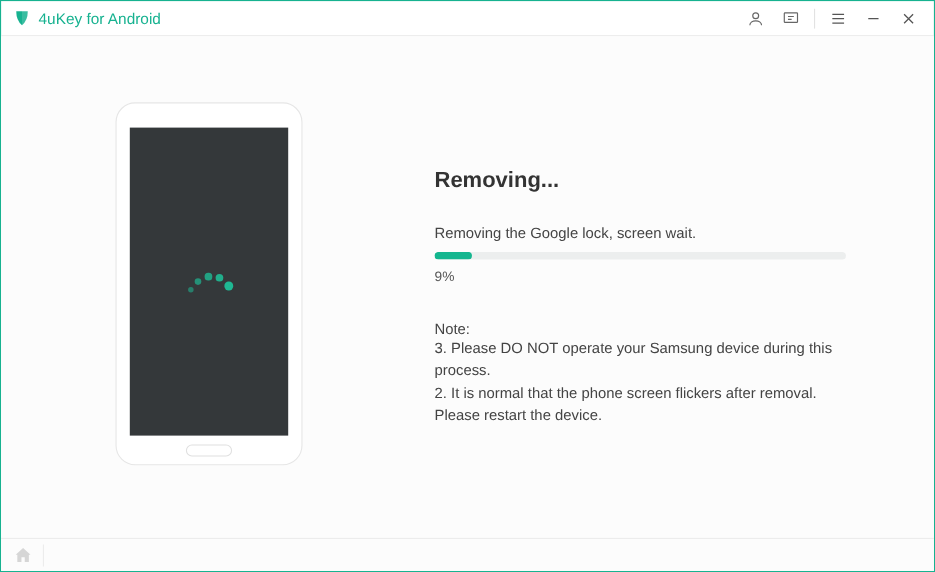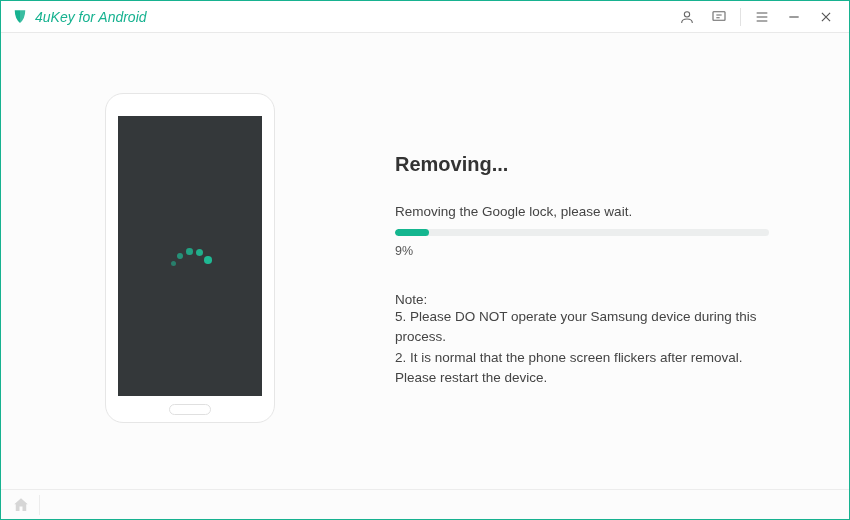--- a/index.html
+++ b/index.html
@@ -12,21 +12,21 @@
   overflow: hidden;
 }
 .titlebar {
   height: 32px;
   display: flex; align-items: center;
   padding: 0 8px 0 10px;
   border-bottom: 1px solid #e9e9e9;
 }
 .logo-wrap { display: flex; align-items: center; gap: 6px; }
 .logo-icon { width: 18px; height: 18px; }
-.app-title { color: #17b290; font-size: 14px; font-weight: 500; font-style: italic; }
+.app-title { color: #17b290; font-size: 14px; font-weight: 500; }
 .tb-right { margin-left: auto; display: flex; align-items: center; gap: 2px; }
 .tb-btn {
   width: 30px; height: 28px;
   display: flex; align-items: center; justify-content: center;
   color: #555; cursor: pointer;
 }
 .tb-sep { width: 1px; height: 18px; background: #e2e2e2; margin: 0 4px; }
 
 .content {
   position: absolute; top: 32px; bottom: 30px; left: 0; right: 0;
@@ -162,28 +162,28 @@
           <div class="dot" style="width:7px;height:7px;left:31px;top:24px;opacity:.92"></div>
           <div class="dot" style="width:7.5px;height:7.5px;left:39px;top:31px;"></div>
         </div>
       </div>
       <div class="home-btn"></div>
     </div>
   </div>
 
   <div class="right-pane">
     <div class="status-title">Removing...</div>
-    <div class="status-msg">Removing the Google lock, please wait.</div>
+    <div class="status-msg">Removing the Google lock, screen wait.</div>
     <div class="progress-track">
       <div class="progress-fill" style="width:9%"></div>
     </div>
     <div class="progress-pct">9%</div>
 
     <div class="note-heading">Note:</div>
-    <div class="note-line">5. Please DO NOT operate your Samsung device during this process.</div>
+    <div class="note-line">3. Please DO NOT operate your Samsung device during this process.</div>
     <div class="note-line">2. It is normal that the phone screen flickers after removal. Please restart the device.</div>
   </div>
 </div>
 
 <div class="footer">
   <div class="home-icon-wrap">
     <span>
       <svg width="18" height="18" viewBox="0 0 24 24" fill="#d6d6d6">
         <path d="M12 3l9 8h-2v9h-5v-6h-4v6H5v-9H3z"></path>
       </svg>

